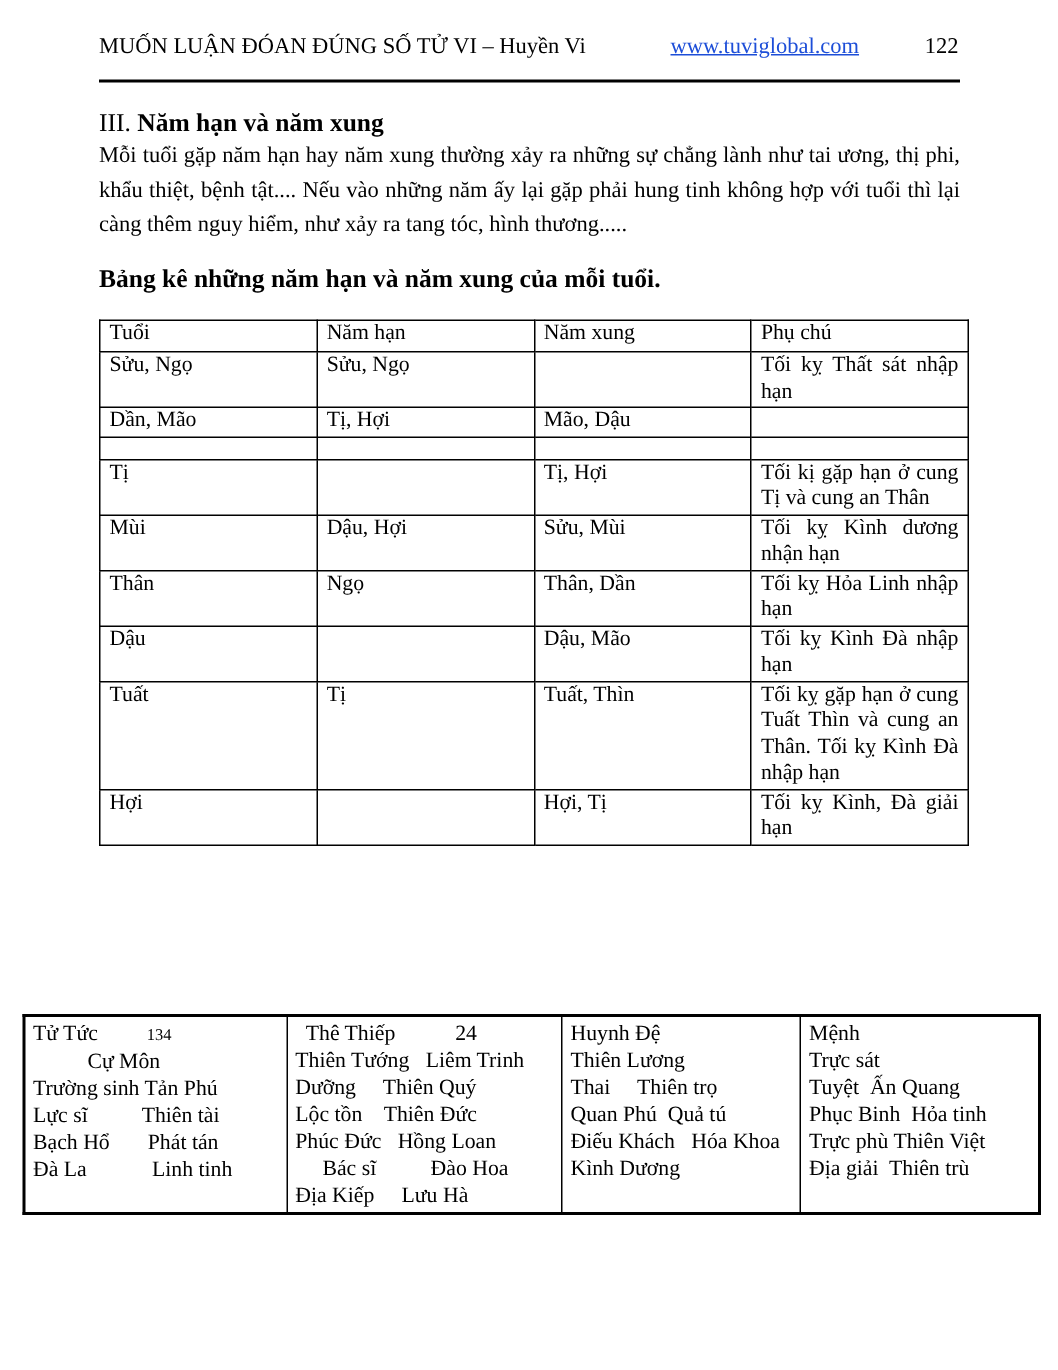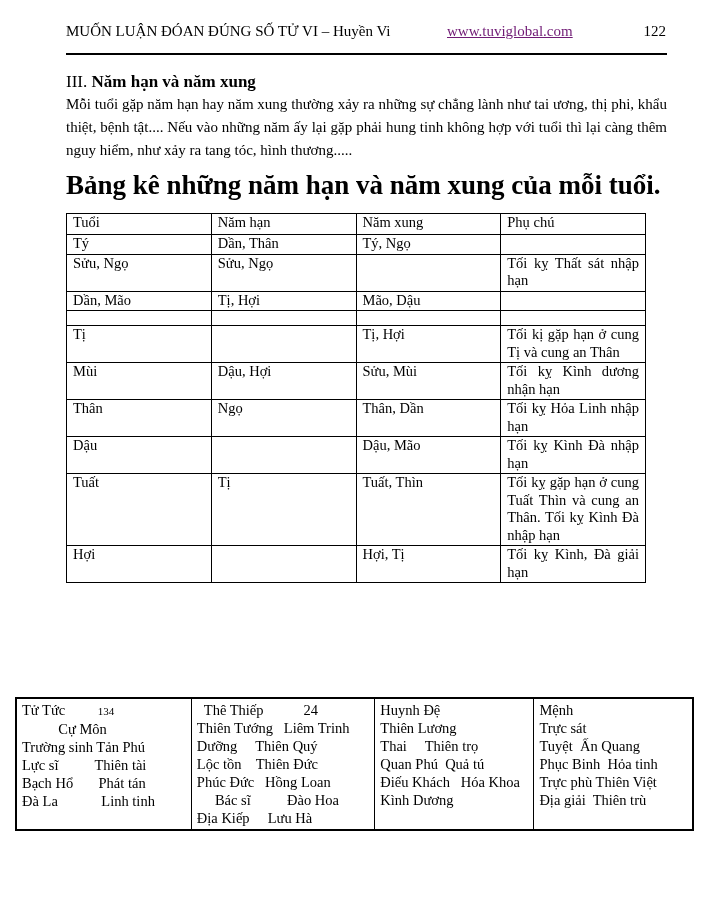--- a/index.html
+++ b/index.html
@@ -4,36 +4,36 @@
 <style>
   html, body { margin: 0; padding: 0; background: #ffffff; }
   .page {
     position: relative;
     width: 705px;
     height: 913px;
     background: #ffffff;
     color: #000000;
     font-family: "Liberation Serif", "DejaVu Serif", serif;
     box-sizing: border-box;
-    padding: 22px 38px 0 66px;
+    padding: 22px 65px 0 66px;
     overflow: hidden;
   }
   
   .header {
     position: relative;
     height: 18px;
     font-size: 15px;
     line-height: 18px;
   }
   .header-title { white-space: nowrap; }
   .header-link {
     position: absolute;
     left: 381px;
     top: 0;
-    color: #701a75;
+    color: #1d4ed8;
     text-decoration: underline;
     cursor: pointer;
     white-space: nowrap;
   }
   .header-page-num {
     position: absolute;
     right: 1px;
     top: 0;
   }
   .rule {
@@ -49,21 +49,21 @@
   }
   .section-heading .bold { font-weight: bold; }
   .body-text {
     margin: 0;
     font-size: 15px;
     line-height: 23px;
   }
   .justify { text-align: justify; }
   .table-heading {
     margin: 9px 0 0 0;
-    font-size: 27px;
+    font-size: 17px;
     line-height: 29px;
     font-weight: bold;
   }
   
   .main-table {
     margin-top: 13px;
     width: 580px;
     border-collapse: collapse;
     table-layout: fixed;
     font-size: 14.5px;
@@ -77,21 +77,21 @@
     line-height: 17.5px;
     overflow: hidden;
   }
   .main-table th { height: 19px; }
   .main-table td.notes-col { text-align: justify; }
   .main-table tr.empty-row td { height: 13px; }
   
   .bottom-table {
     position: absolute;
     left: 15px;
-    top: 697px;
+    top: 676px;
     width: 679px;
     border-collapse: collapse;
     table-layout: fixed;
     font-size: 14.5px;
     border: 2.5px solid #000;
   }
   .bottom-table td {
     border: 1.5px solid #000;
     vertical-align: top;
     padding: 2px 4px 2px 5px;
@@ -128,26 +128,20 @@
   <table class="main-table">
     <thead>
       <tr>
           <th>Tuổi</th>
           <th>Năm hạn</th>
           <th>Năm xung</th>
           <th>Phụ chú</th>
         </tr>
     </thead>
     <tbody>
-        <tr>
-          <td>Tý</td>
-          <td>Dần, Thân</td>
-          <td>Tý, Ngọ</td>
-          <td class="notes-col"></td>
-        </tr>
         <tr>
           <td>Sửu, Ngọ</td>
           <td>Sửu, Ngọ</td>
           <td></td>
           <td class="notes-col">Tối kỵ Thất sát nhập hạn</td>
         </tr>
         <tr>
           <td>Dần, Mão</td>
           <td>Tị, Hợi</td>
           <td>Mão, Dậu</td>

